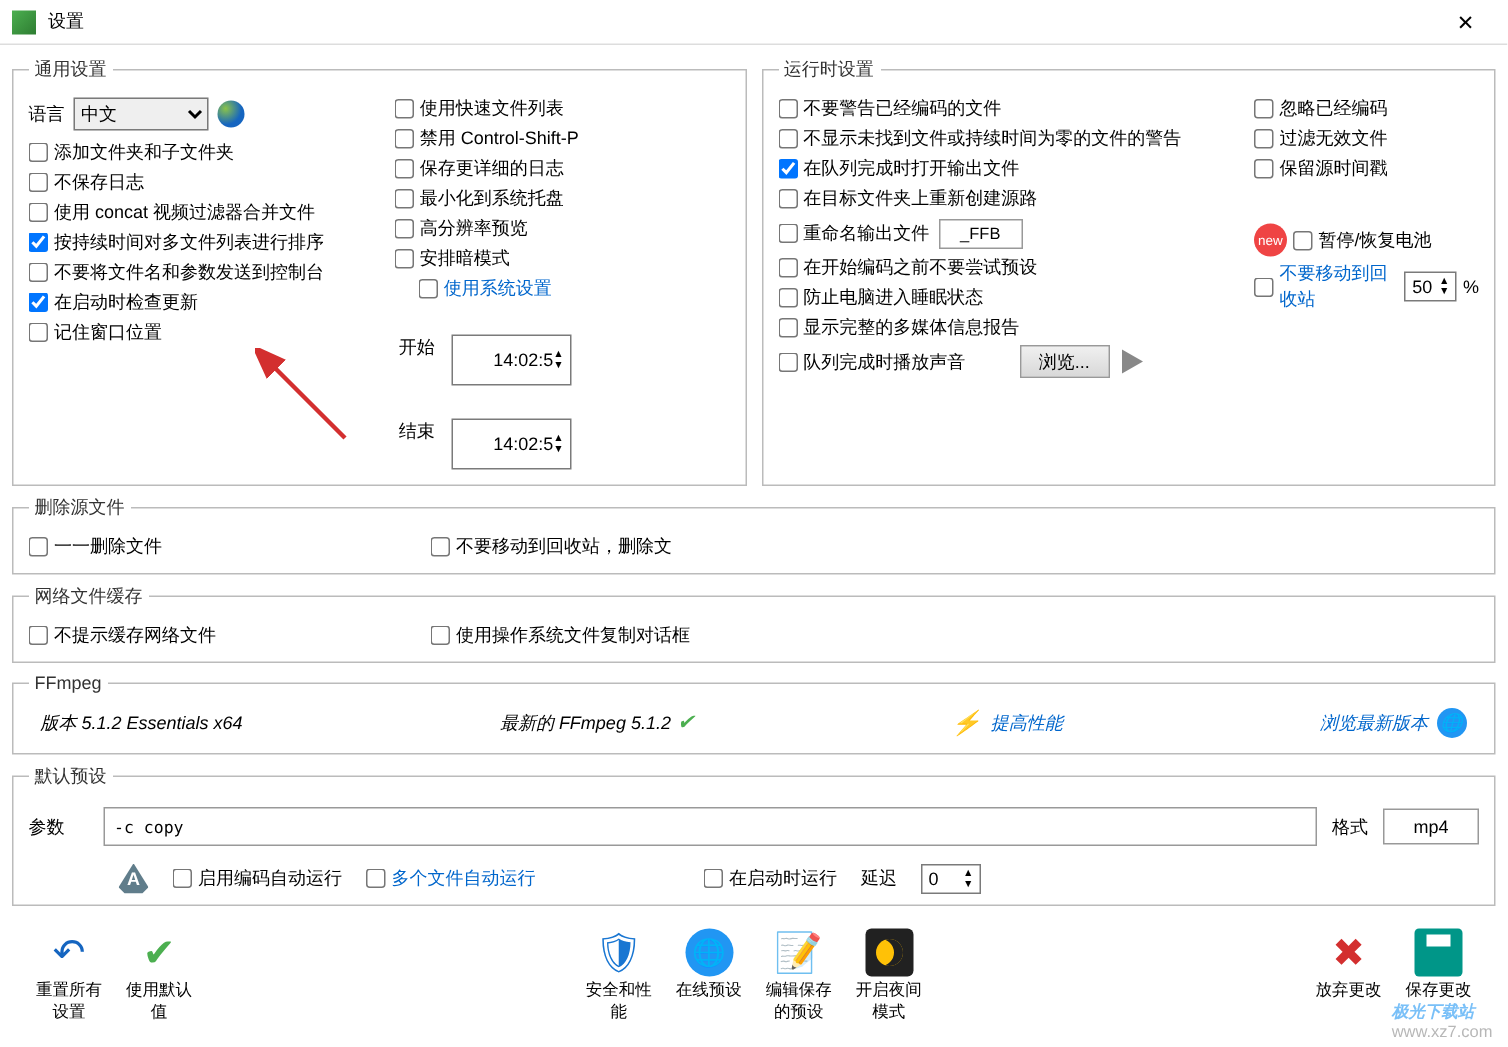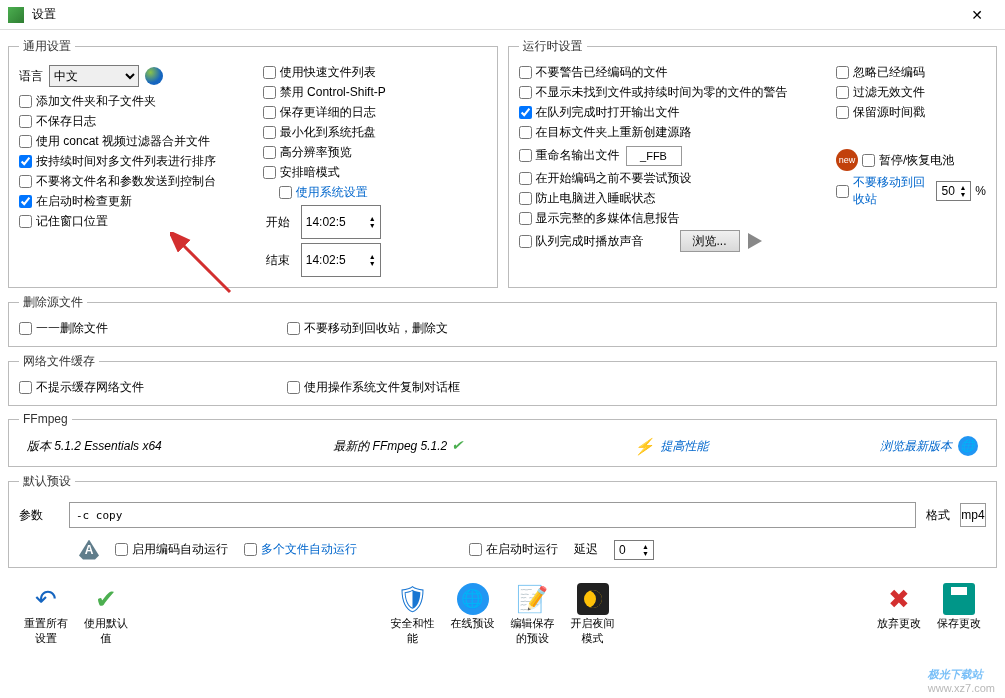--- a/index.html
+++ b/index.html
@@ -14,38 +14,38 @@
 .row { display: flex; gap: 8px; }
 .col { flex: 1; }
 .chk { display: flex; align-items: center; gap: 4px; margin: 3px 0; font-size: 12px; }
 .chk input { width: 13px; height: 13px; }
 .top-cols { display: flex; gap: 10px; }
 .gen-cols { display: flex; gap: 20px; }
 select { font-size: 12px; height: 22px; border: 1px solid #7a7a7a; }
 .lang-row { display: flex; align-items: center; gap: 6px; margin: 4px 0 6px; }
 .time-row { display: flex; align-items: center; gap: 8px; margin: 4px 0; }
 .time-row .lbl { width: 30px; text-align: center; }
-.time-input { width: 80px; height: 22px; border: 1px solid #7a7a7a; display: flex; align-items: center; padding: 16px 4px; font-size: 12px; justify-content: space-between; }
+.time-input { width: 80px; height: 22px; border: 1px solid #7a7a7a; display: flex; align-items: center; padding: 16px 4px; font-size: 12px; justify-content: flex-end; margin-top: 18px; }
 .spinbtns { display: flex; flex-direction: column; font-size: 7px; line-height: 7px; }
 .link { color: #0066cc; }
 .runtime-grid { display: flex; gap: 20px; }
 .rename-row { display: flex; align-items: center; gap: 6px; }
 .rename-field { width: 56px; height: 20px; border: 1px solid #999; display: flex; align-items: center; justify-content: center; font-size: 11px; }
-.new-badge { width: 22px; height: 22px; border-radius: 50%; background: #c2410c; color: #fff; font-size: 9px; display: flex; align-items: center; justify-content: center; }
+.new-badge { width: 22px; height: 22px; border-radius: 50%; background: #ef4444; color: #fff; font-size: 9px; display: flex; align-items: center; justify-content: center; }
 .browse-btn { width: 60px; height: 22px; background: linear-gradient(#f0f0f0,#d8d8d8); border: 1px solid #999; display: flex; align-items: center; justify-content: center; font-size: 12px; }
 .play-icon { width: 0; height: 0; border-top: 8px solid transparent; border-bottom: 8px solid transparent; border-left: 14px solid #888; margin-left: 4px; }
 .sm-num { width: 40px; height: 20px; border: 1px solid #7a7a7a; display: flex; align-items: center; padding: 0 4px; justify-content: space-between; }
 .ffmpeg-row { display: flex; align-items: center; justify-content: space-between; padding: 4px 8px; font-style: italic; }
 .green-check { color: #4CAF50; font-size: 14px; margin-left: 4px; }
 .bolt { color: #FFB300; font-size: 16px; }
 .globe-ic { width: 20px; height: 20px; border-radius: 50%; background: #2196F3; display: flex; align-items: center; justify-content: center; color: #fff; font-size: 12px; }
 .globe-green { width: 18px; height: 18px; border-radius: 50%; background: radial-gradient(circle at 30% 30%, #8BC34A, #1565C0 60%); }
 .param-row { display: flex; align-items: center; gap: 10px; margin: 6px 0; }
 .param-input { flex: 1; height: 26px; border: 1px solid #999; padding: 0 6px; font-family: monospace; font-size: 11px; }
-.fmt-box { width: 26px; height: 24px; border: 1px solid #999; display: flex; align-items: center; justify-content: center; }
+.fmt-box { width: 64px; height: 24px; border: 1px solid #999; display: flex; align-items: center; justify-content: center; }
 .auto-row { display: flex; align-items: center; gap: 16px; padding: 4px 0 0 60px; }
 .A-icon { width: 20px; height: 20px; background: #607D8B; color: #fff; display: flex; align-items: center; justify-content: center; font-weight: bold; clip-path: polygon(50% 0%, 100% 80%, 80% 100%, 20% 100%, 0% 80%); }
 .btm-icons { display: flex; align-items: flex-start; gap: 12px; padding: 8px 14px; }
 .icon-btn { display: flex; flex-direction: column; align-items: center; width: 48px; font-size: 11px; text-align: center; cursor: pointer; }
 .icon-btn .ic { width: 34px; height: 34px; display: flex; align-items: center; justify-content: center; font-size: 26px; }
 .spacer { flex: 1; }
 .reset-ic { color: #1565C0; font-size: 30px; }
 .check-ic { color: #4CAF50; font-size: 30px; }
 .shield-ic { color: #1976D2; font-size: 30px; }
 .doc-ic { color: #616161; font-size: 26px; position: relative; }

